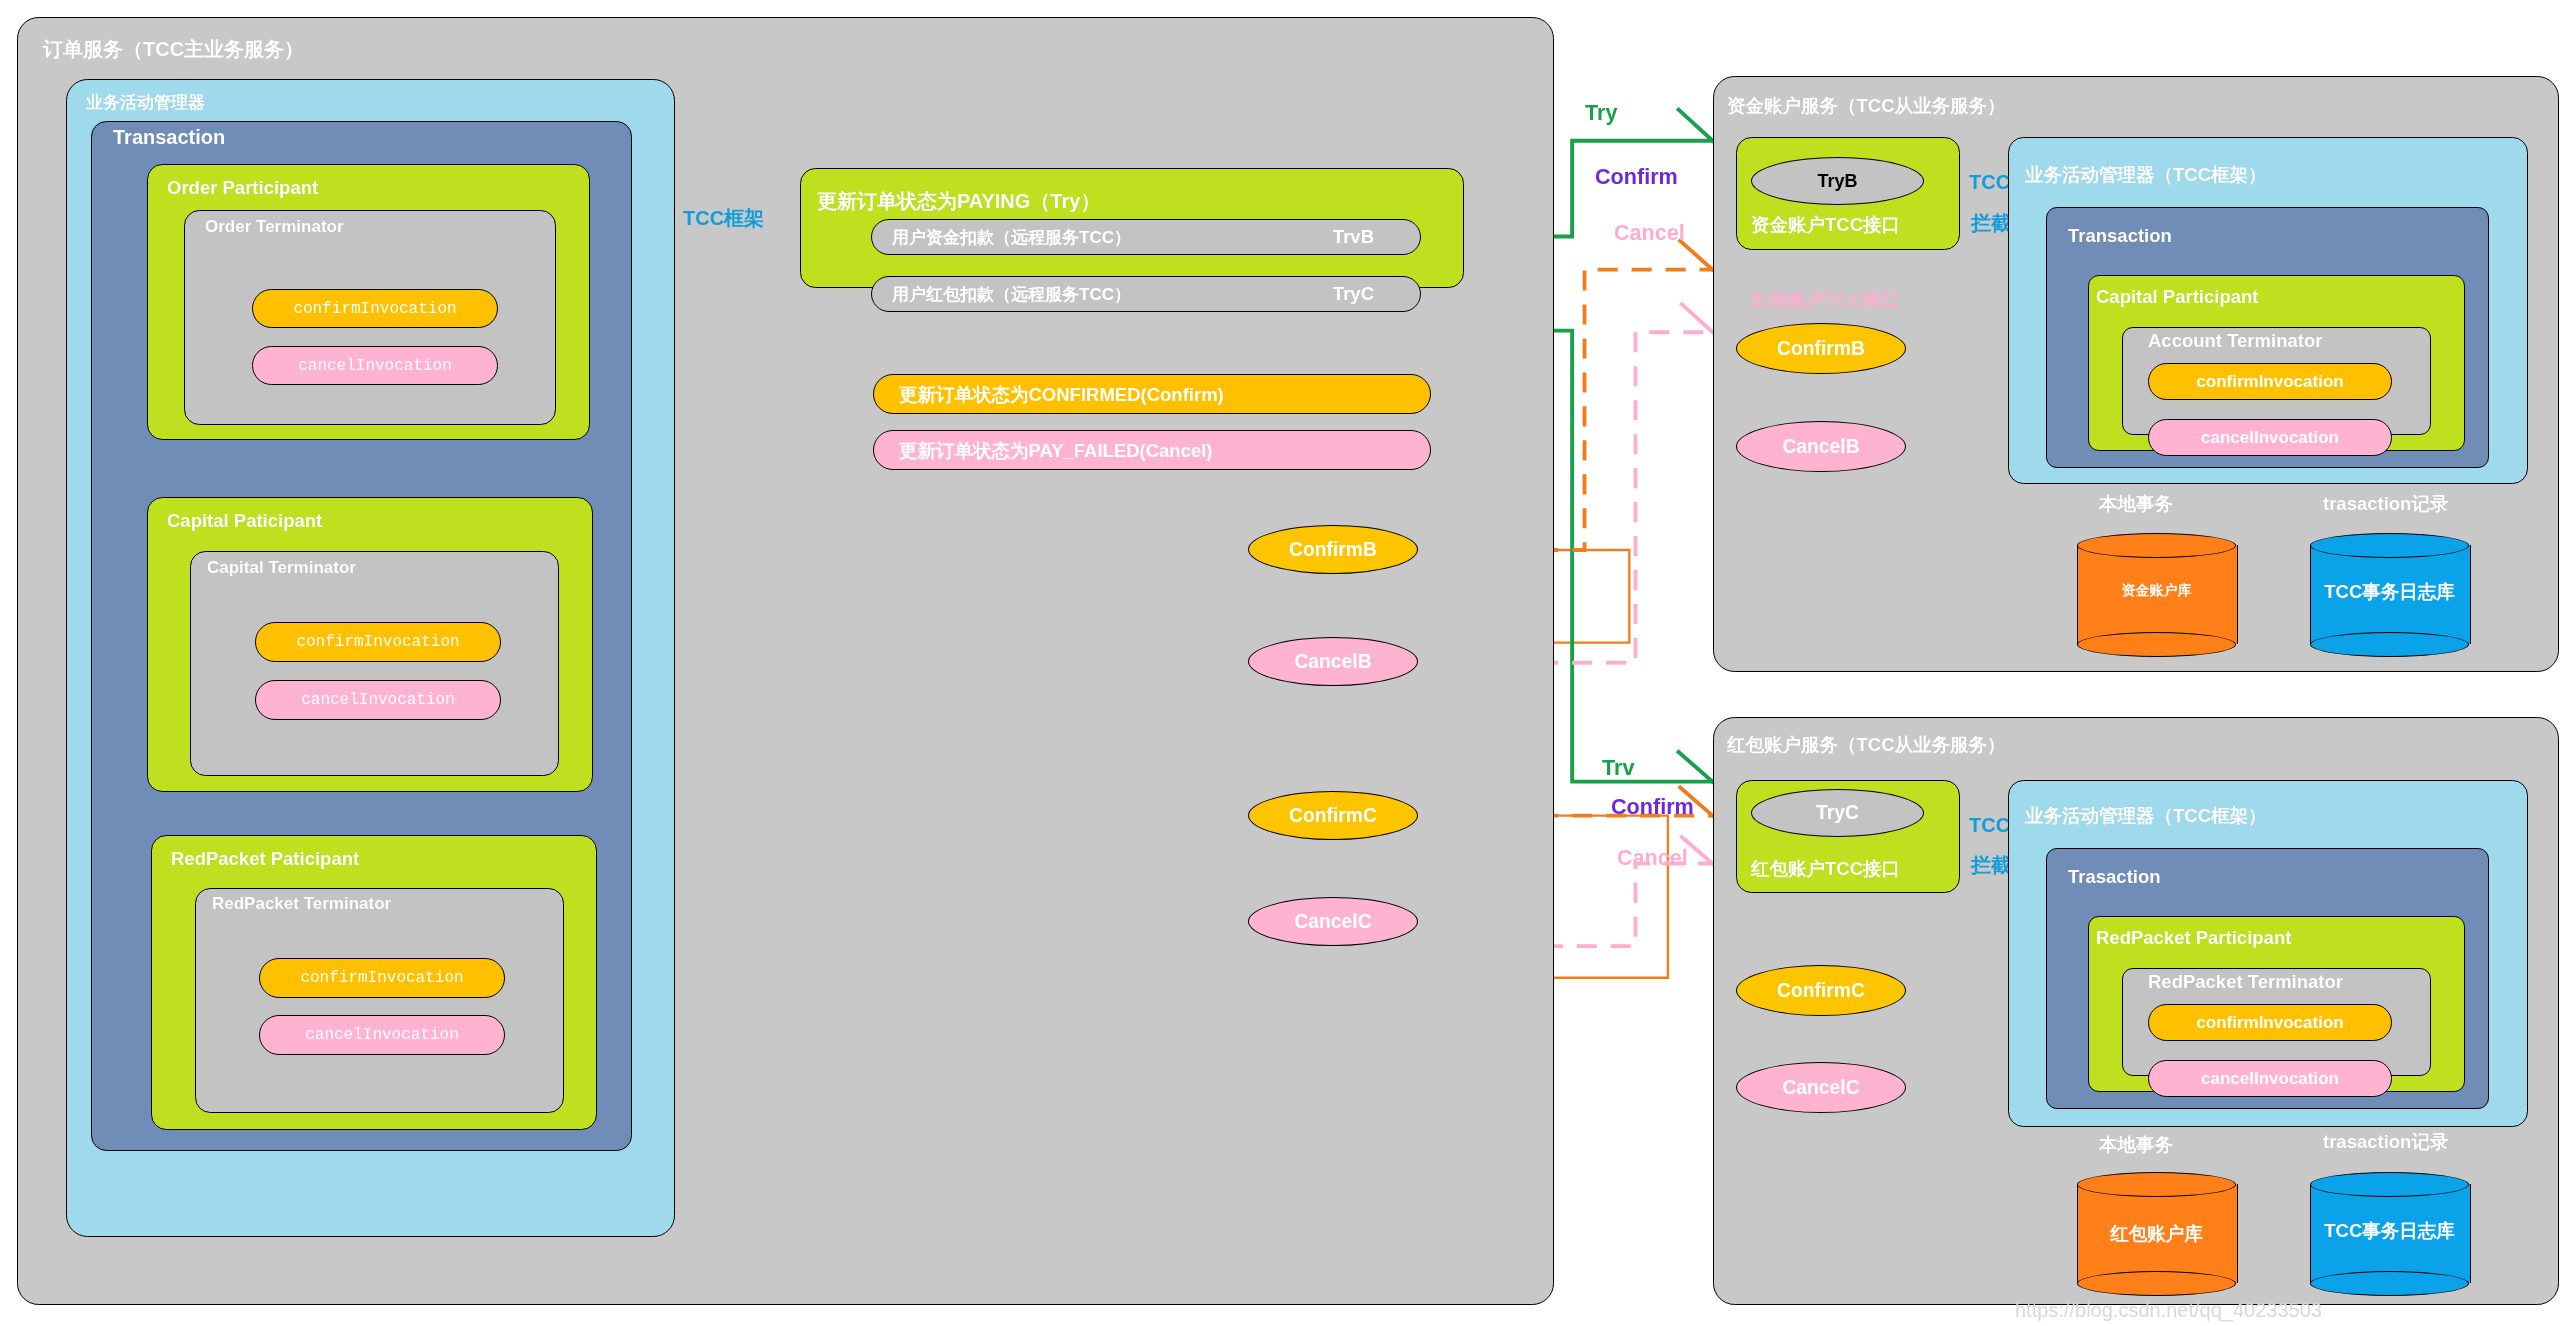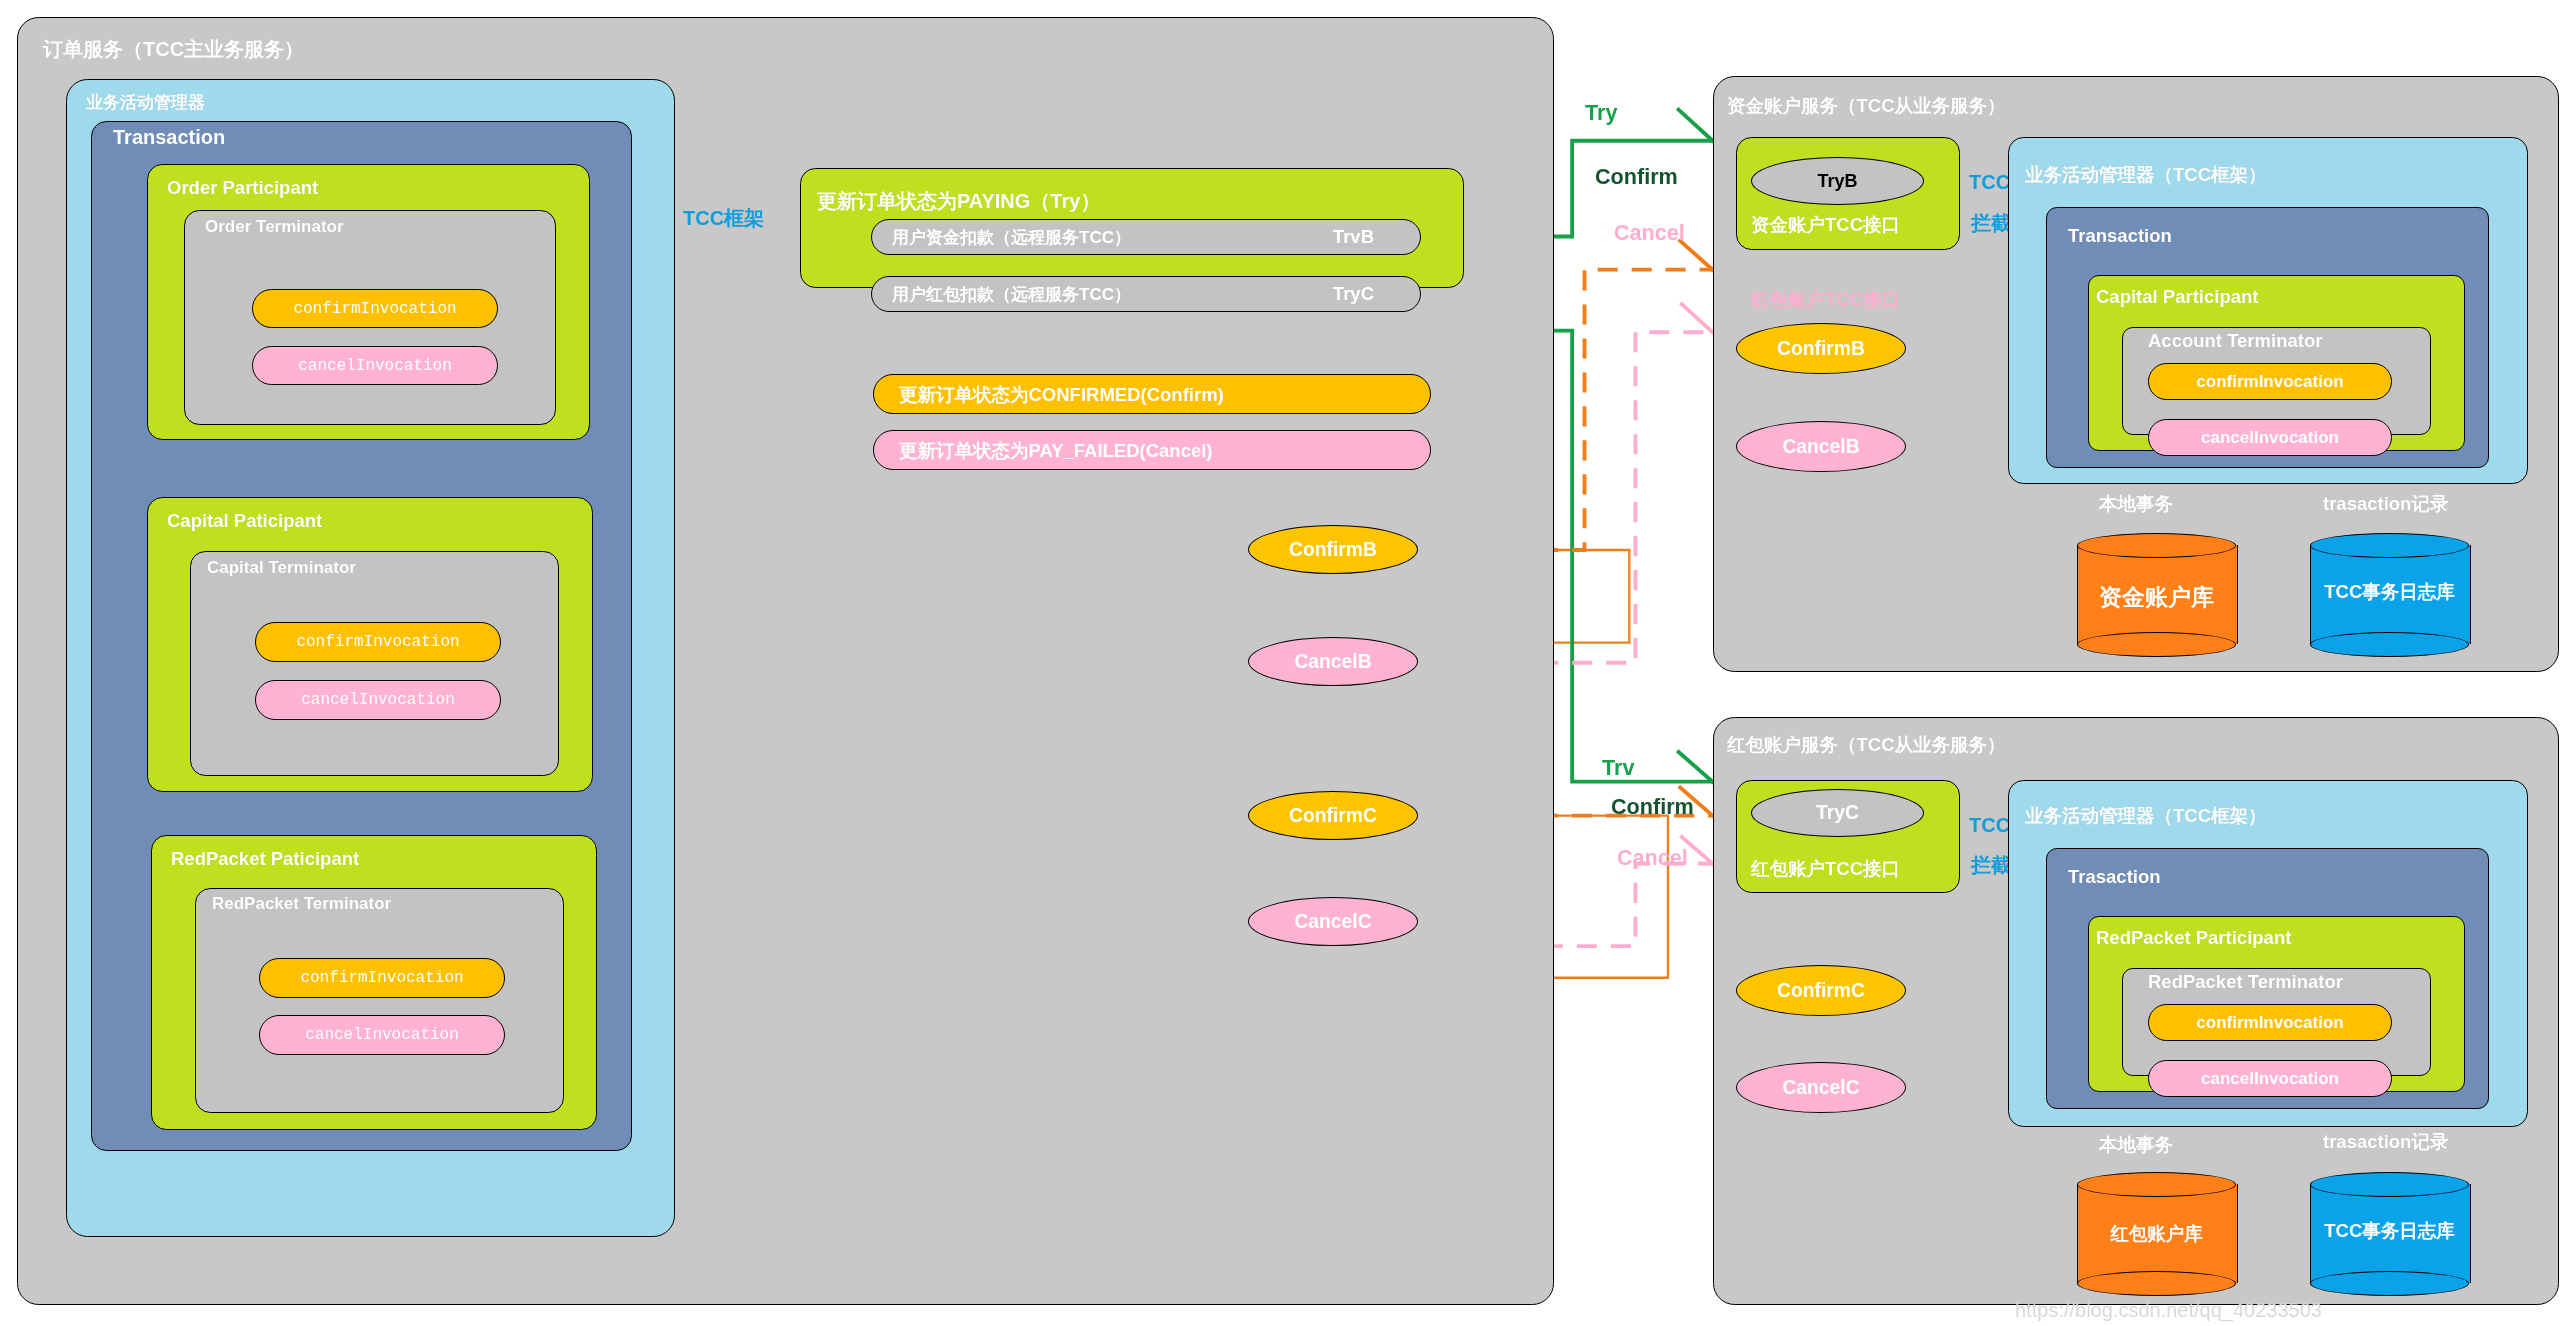--- a/index.html
+++ b/index.html
@@ -35,21 +35,21 @@
   .ell{position:absolute;box-sizing:border-box;border:1.5px solid #000;
        border-radius:50%;display:flex;align-items:center;justify-content:center;
        color:#fff;font-weight:bold;white-space:nowrap;}
   .ell.amber{background:#fdc500;}
   .ell.pinkp{background:#ffb3d1;}
   .ell.graye{background:#c3c3c3;}
 
   
   .flab{position:absolute;white-space:nowrap;font-weight:bold;}
   .c-green{color:#17a04a;}
-  .c-orange{color:#14532d;}
+  .c-orange{color:#6d28d9;}
   .c-pink{color:#ffadcf;}
   .c-blue{color:#0f9ddb;}
 
   
   .cyl{position:absolute;}
   .cyl .body{position:absolute;left:0;top:12.4px;width:100%;height:calc(100% - 25px);
              border-left:1.5px solid #000;border-right:1.5px solid #000;}
   .cyl .top{position:absolute;left:0;top:0;width:100%;height:25px;border-radius:50%;
             border:1.5px solid #000;box-sizing:border-box;}
   .cyl .bot{position:absolute;left:0;bottom:0;width:100%;height:25px;border-radius:50%;
@@ -264,21 +264,21 @@
       <span>cancelInvocation</span>
     </div>
 
   <div class="ttl" style="left:2099px;top:491px;font-size:18.5px;">本地事务</div>
   <div class="ttl" style="left:2323px;top:491px;font-size:18.5px;">trasaction记录</div>
 
   <div class="cyl orange" style="left:2077px;top:533px;width:159px;height:124px;">
     <div class="body"></div>
     <div class="bot"></div>
     <div class="top"></div>
-    <div class="cap" style="top:49px;font-size:23px;">资金账户库</div>
+    <div class="cap" style="top:49px;font-size:14px;">资金账户库</div>
   </div>
   <div class="cyl blue" style="left:2310px;top:533px;width:159px;height:124px;">
     <div class="body"></div>
     <div class="bot"></div>
     <div class="top"></div>
     <div class="cap" style="top:46px;font-size:18.5px;">TCC事务日志库</div>
   </div>
 
   <div class="box gray r28" style="left:1713px;top:717px;width:846px;height:588px;"></div>
   <div class="ttl" style="left:1727px;top:732px;font-size:18.5px;">红包账户服务（TCC从业务服务）</div>

